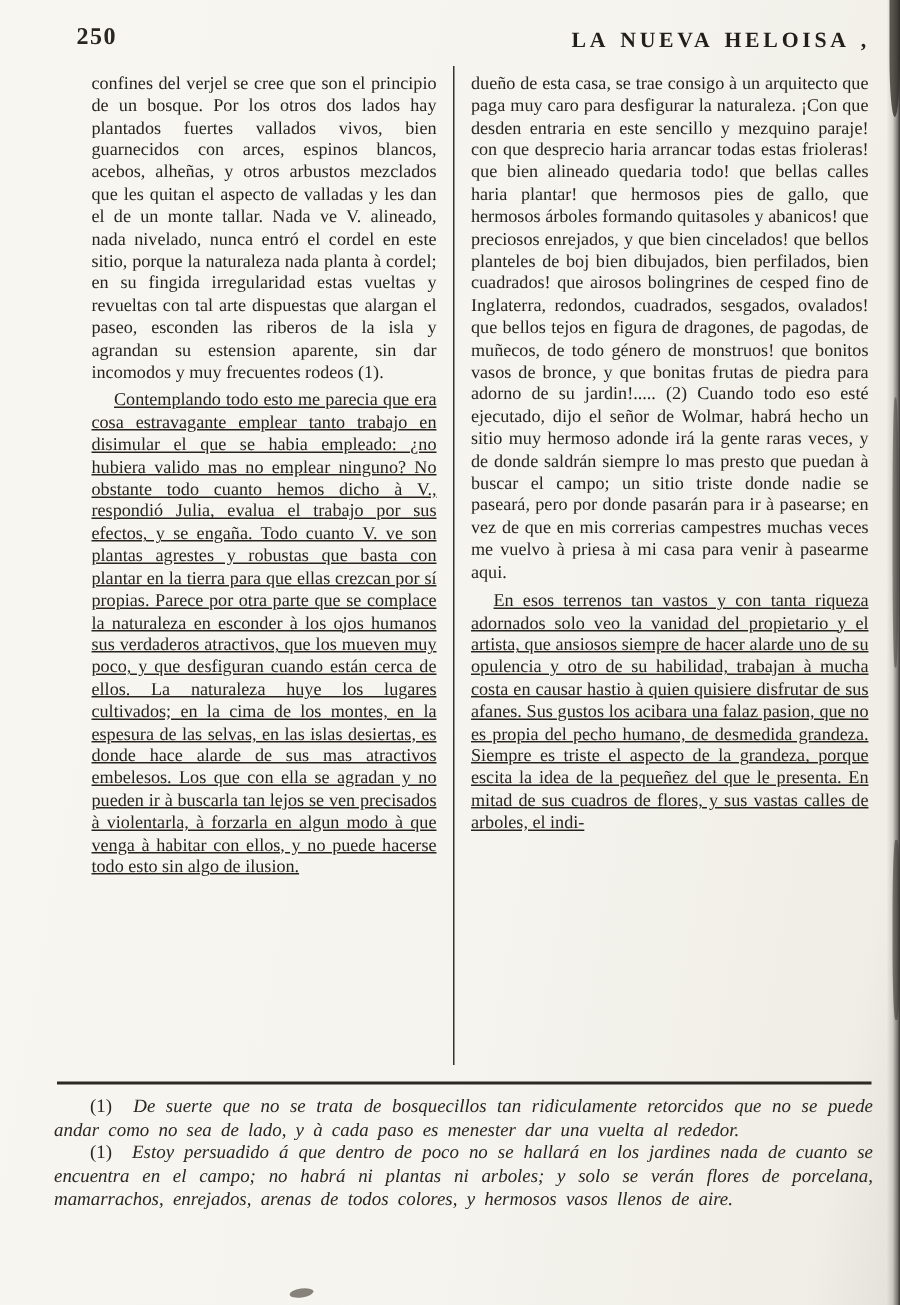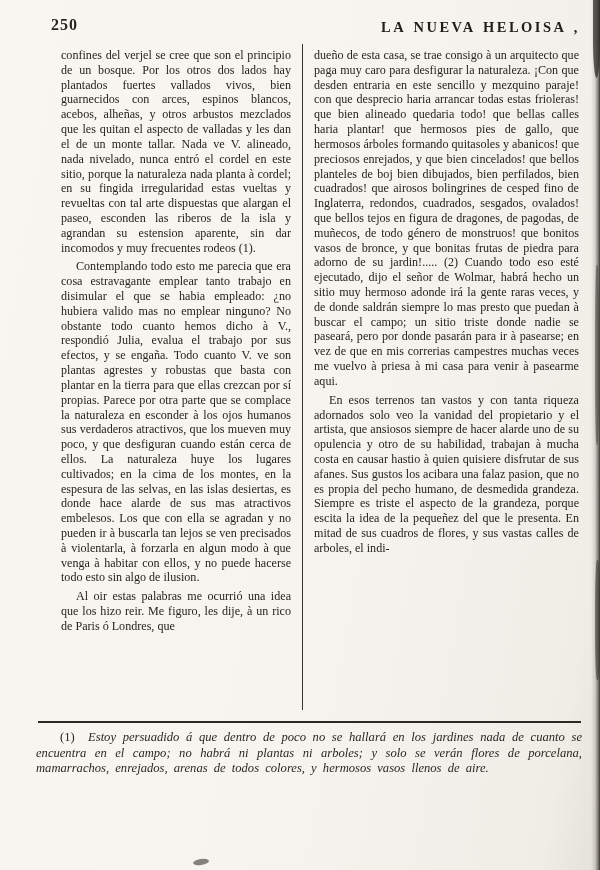--- a/index.html
+++ b/index.html
@@ -38,21 +38,21 @@
     hyphens: auto; -webkit-hyphens: auto;
   }
   .col.left  { width: 238px; }
   .col.right { width: 273px; }
   .divider {
     width: 1px; height: 666px;
     margin: 0 7px;
     background: #36322c;
   }
   .col p { margin: 4px; }
-  .col p.indent { text-indent: 15px; }
+  .col p.indent { text-indent: 15px; text-decoration: underline; }
   .fnrule {
     position: absolute; left: 38px; top: 721px;
     width: 543px; height: 2px;
     background: #2c2925;
   }
   .footnotes {
     position: absolute; left: 36px; top: 730px;
     width: 546px;
     font-style: italic;
     font-size: 12.6px; line-height: 15.6px;
@@ -92,32 +92,32 @@
 
   <div class="header">
     <span class="pagenum">250</span>
     <span class="title">LA NUEVA HELOISA ,</span>
   </div>
 
   <div class="columns">
     <div class="col left">
       <p>confines del verjel se cree que son el principio de un bosque. Por los otros dos lados hay plantados fuertes vallados vivos, bien guarnecidos con arces, espinos blancos, acebos, alheñas, y otros arbustos mezclados que les quitan el aspecto de valladas y les dan el de un monte tallar. Nada ve V. alineado, nada nivelado, nunca entró el cordel en este sitio, porque la naturaleza nada planta à cordel; en su fingida irregularidad estas vueltas y revueltas con tal arte dispuestas que alargan el paseo, esconden las riberos de la isla y agrandan su estension aparente, sin dar incomodos y muy frecuentes rodeos (1).</p>
       <p class="indent">Contemplando todo esto me parecia que era cosa estravagante emplear tanto trabajo en disimular el que se habia empleado: ¿no hubiera valido mas no emplear ninguno? No obstante todo cuanto hemos dicho à V., respondió Julia, evalua el trabajo por sus efectos, y se engaña. Todo cuanto V. ve son plantas agrestes y robustas que basta con plantar en la tierra para que ellas crezcan por sí propias. Parece por otra parte que se complace la naturaleza en esconder à los ojos humanos sus verdaderos atractivos, que los mueven muy poco, y que desfiguran cuando están cerca de ellos. La naturaleza huye los lugares cultivados; en la cima de los montes, en la espesura de las selvas, en las islas desiertas, es donde hace alarde de sus mas atractivos embelesos. Los que con ella se agradan y no pueden ir à buscarla tan lejos se ven precisados à violentarla, à forzarla en algun modo à que venga à habitar con ellos, y no puede hacerse todo esto sin algo de ilusion.</p>
-      <p class="indent">Al oir estas palabras me ocurrió una idea que los hizo reir. Me figuro, les dije, à un rico de Paris ó Londres, que</p>
     </div>
     <div class="divider"></div>
     <div class="col right">
       <p>dueño de esta casa, se trae consigo à un arquitecto que paga muy caro para desfigurar la naturaleza. ¡Con que desden entraria en este sencillo y mezquino paraje! con que desprecio haria arrancar todas estas frioleras! que bien alineado quedaria todo! que bellas calles haria plantar! que hermosos pies de gallo, que hermosos árboles formando quitasoles y abanicos! que preciosos enrejados, y que bien cincelados! que bellos planteles de boj bien dibujados, bien perfilados, bien cuadrados! que airosos bolingrines de cesped fino de Inglaterra, redondos, cuadrados, sesgados, ovalados! que bellos tejos en figura de dragones, de pagodas, de muñecos, de todo género de monstruos! que bonitos vasos de bronce, y que bonitas frutas de piedra para adorno de su jardin!..... (2) Cuando todo eso esté ejecutado, dijo el señor de Wolmar, habrá hecho un sitio muy hermoso adonde irá la gente raras veces, y de donde saldrán siempre lo mas presto que puedan à buscar el campo; un sitio triste donde nadie se paseará, pero por donde pasarán para ir à pasearse; en vez de que en mis correrias campestres muchas veces me vuelvo à priesa à mi casa para venir à pasearme aqui.</p>
       <p class="indent">En esos terrenos tan vastos y con tanta riqueza adornados solo veo la vanidad del propietario y el artista, que ansiosos siempre de hacer alarde uno de su opulencia y otro de su habilidad, trabajan à mucha costa en causar hastio à quien quisiere disfrutar de sus afanes. Sus gustos los acibara una falaz pasion, que no es propia del pecho humano, de desmedida grandeza. Siempre es triste el aspecto de la grandeza, porque escita la idea de la pequeñez del que le presenta. En mitad de sus cuadros de flores, y sus vastas calles de arboles, el indi-</p>
     </div>
   </div>
 
   <div class="fnrule"></div>
 
   <div class="footnotes">
+    <p><span class="fn-marker">(1)</span>&nbsp;&nbsp;<span>De suerte que no se trata de bosquecillos tan ridiculamente retorcidos que no se puede andar como no sea de lado, y à cada paso es menester dar una vuelta al rededor.</span></p>
     <p><span class="fn-marker">(1)</span>&nbsp;&nbsp;<span>Estoy persuadido á que dentro de poco no se hallará en los jardines nada de cuanto se encuentra en el campo; no habrá ni plantas ni arboles; y solo se verán flores de porcelana, mamarrachos, enrejados, arenas de todos colores, y hermosos vasos llenos de aire.</span></p>
   </div>
 
   <div class="edge-strip"></div>
   <div class="blob-a"></div>
   <div class="blob-b"></div>
   <div class="blob-c"></div>
   <div class="smudge"></div>
 
 </div>

